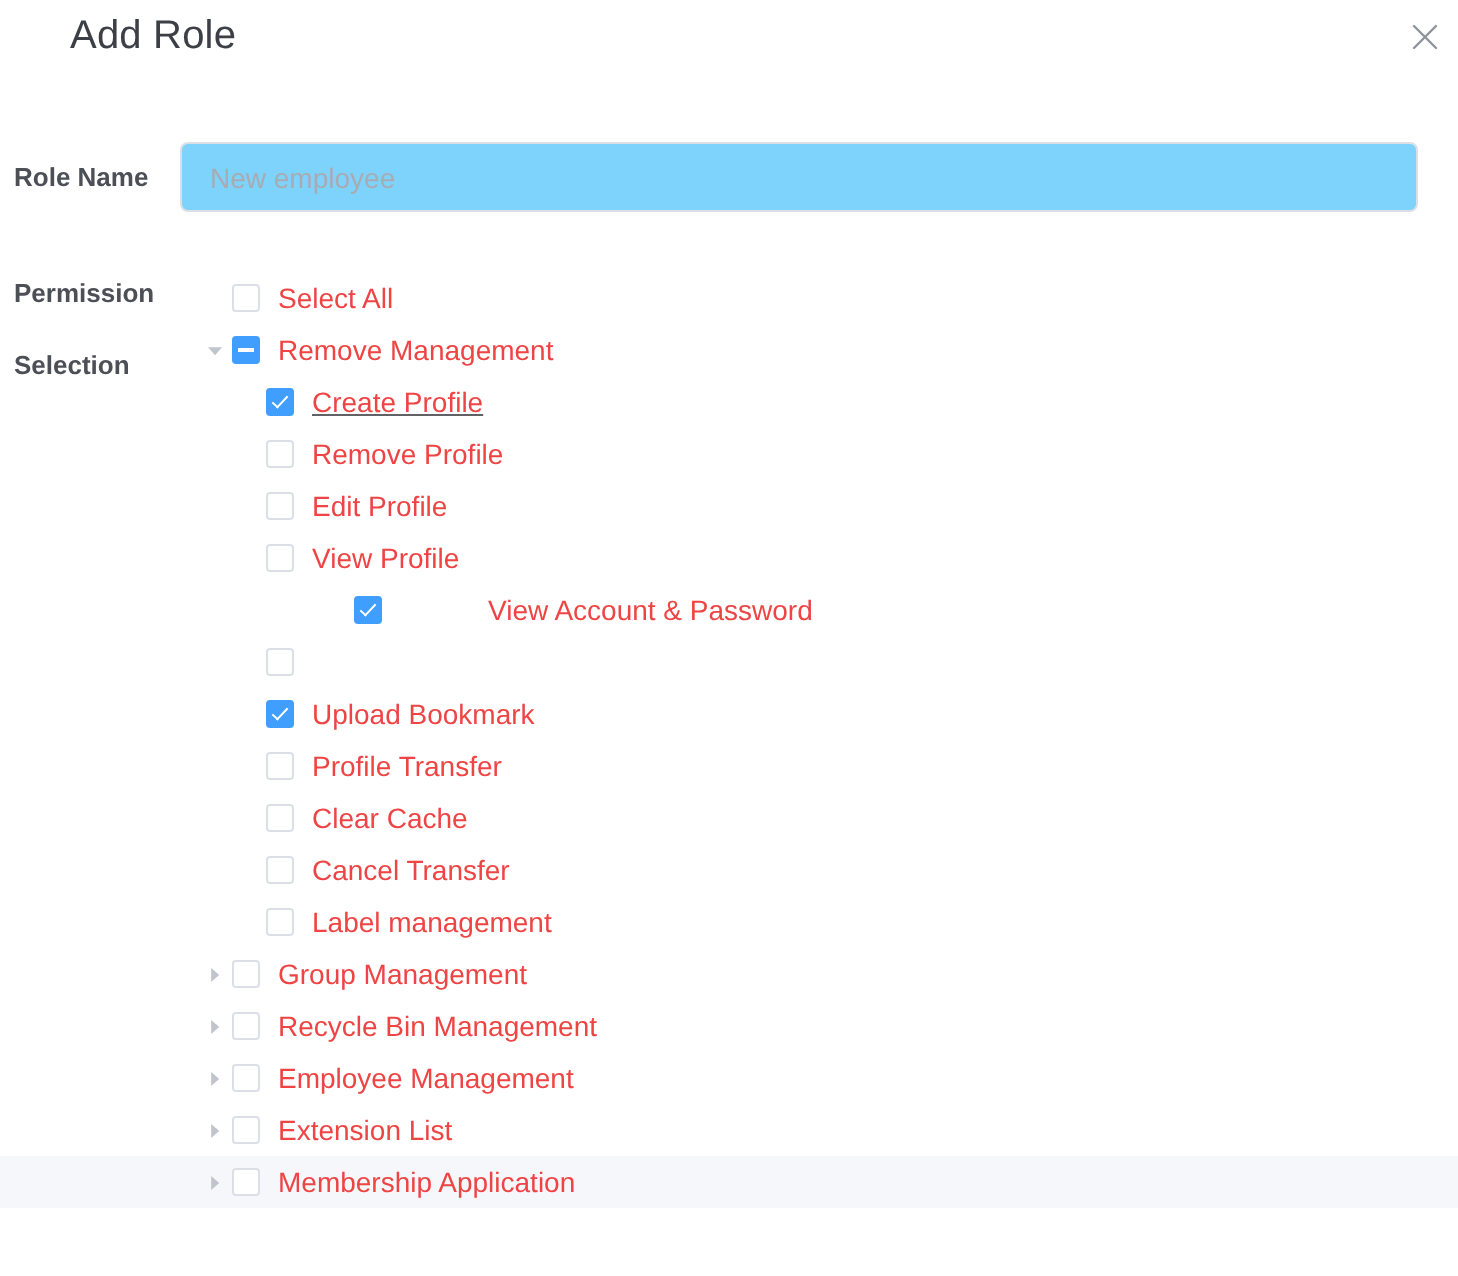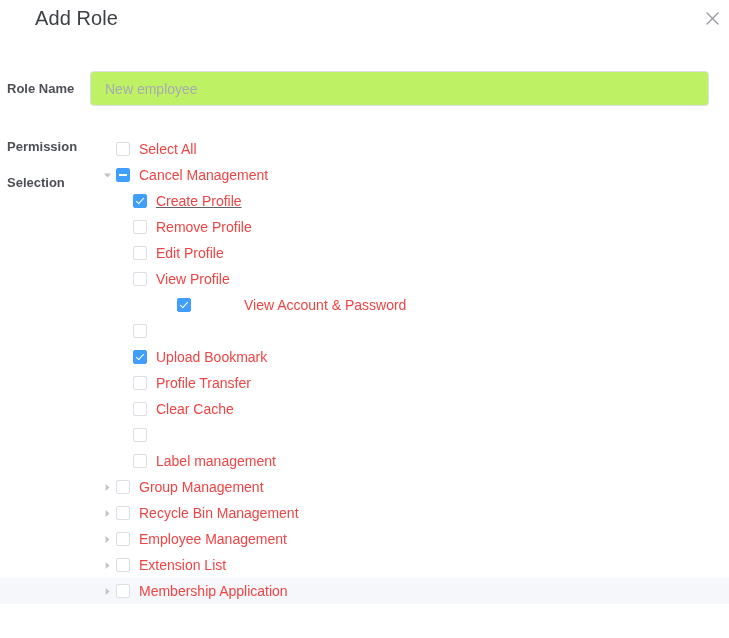--- a/index.html
+++ b/index.html
@@ -63,21 +63,21 @@
 
   .role-name-input {
     position: absolute;
     left: 90px;
     top: 71px;
     width: 619px;
     height: 35px;
     box-sizing: border-box;
     border: 1px solid #dcdfe6;
     border-radius: 4px;
-    background: #bef264;
+    background: #7dd3fc;
     padding: 0 14px;
     font-family: "Liberation Sans", sans-serif;
     font-size: 14px;
     color: #606266;
     outline: none;
   }
   .role-name-input::placeholder { color: #a8abb2; }
 
   
   .tree {
@@ -192,21 +192,21 @@
       </div>
     </div>
     <div class="tree-row">
       <div class="row-inner" style="margin-left: 99px;">
         <span class="caret">
           <svg width="9" height="9" viewBox="0 0 9 9">
             <path d="M1 2.6 L8 2.6 L4.5 6.6 Z" fill="#c0c4cc"></path>
           </svg>
         </span>
         <span class="cbx indeterminate"></span>
-        <span class="tree-label">Cancel Management</span>
+        <span class="tree-label">Remove Management</span>
       </div>
     </div>
     <div class="tree-row">
       <div class="row-inner" style="margin-left: 116px; text-decoration: underline;">
         <span class="caret spacer"></span>
         <span class="cbx checked"></span>
         <span class="tree-label">Create Profile</span>
       </div>
     </div>
     <div class="tree-row">
@@ -261,20 +261,21 @@
       <div class="row-inner" style="margin-left: 116px;">
         <span class="caret spacer"></span>
         <span class="cbx"></span>
         <span class="tree-label">Clear Cache</span>
       </div>
     </div>
     <div class="tree-row">
       <div class="row-inner" style="margin-left: 116px;">
         <span class="caret spacer"></span>
         <span class="cbx"></span>
+        <span class="tree-label">Cancel Transfer</span>
       </div>
     </div>
     <div class="tree-row">
       <div class="row-inner" style="margin-left: 116px;">
         <span class="caret spacer"></span>
         <span class="cbx"></span>
         <span class="tree-label">Label management</span>
       </div>
     </div>
     <div class="tree-row">

